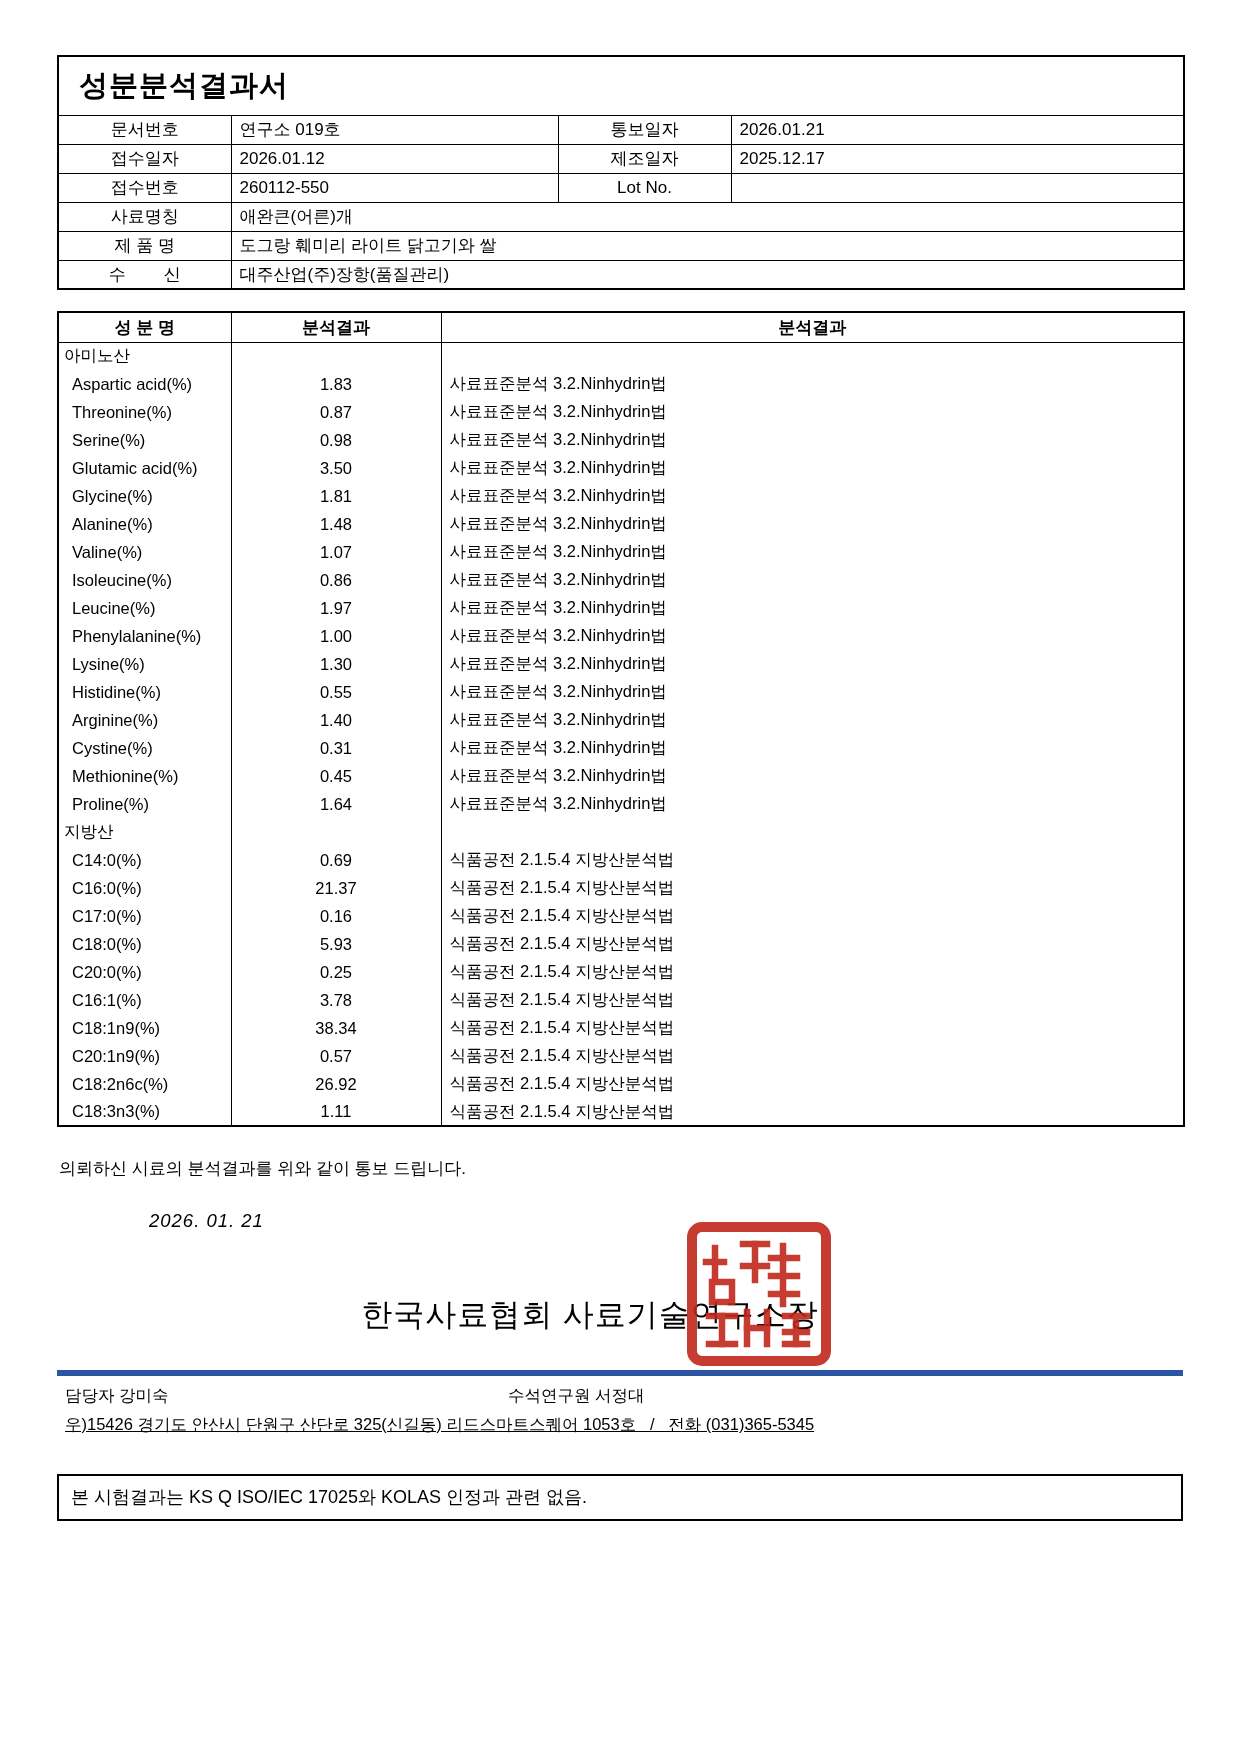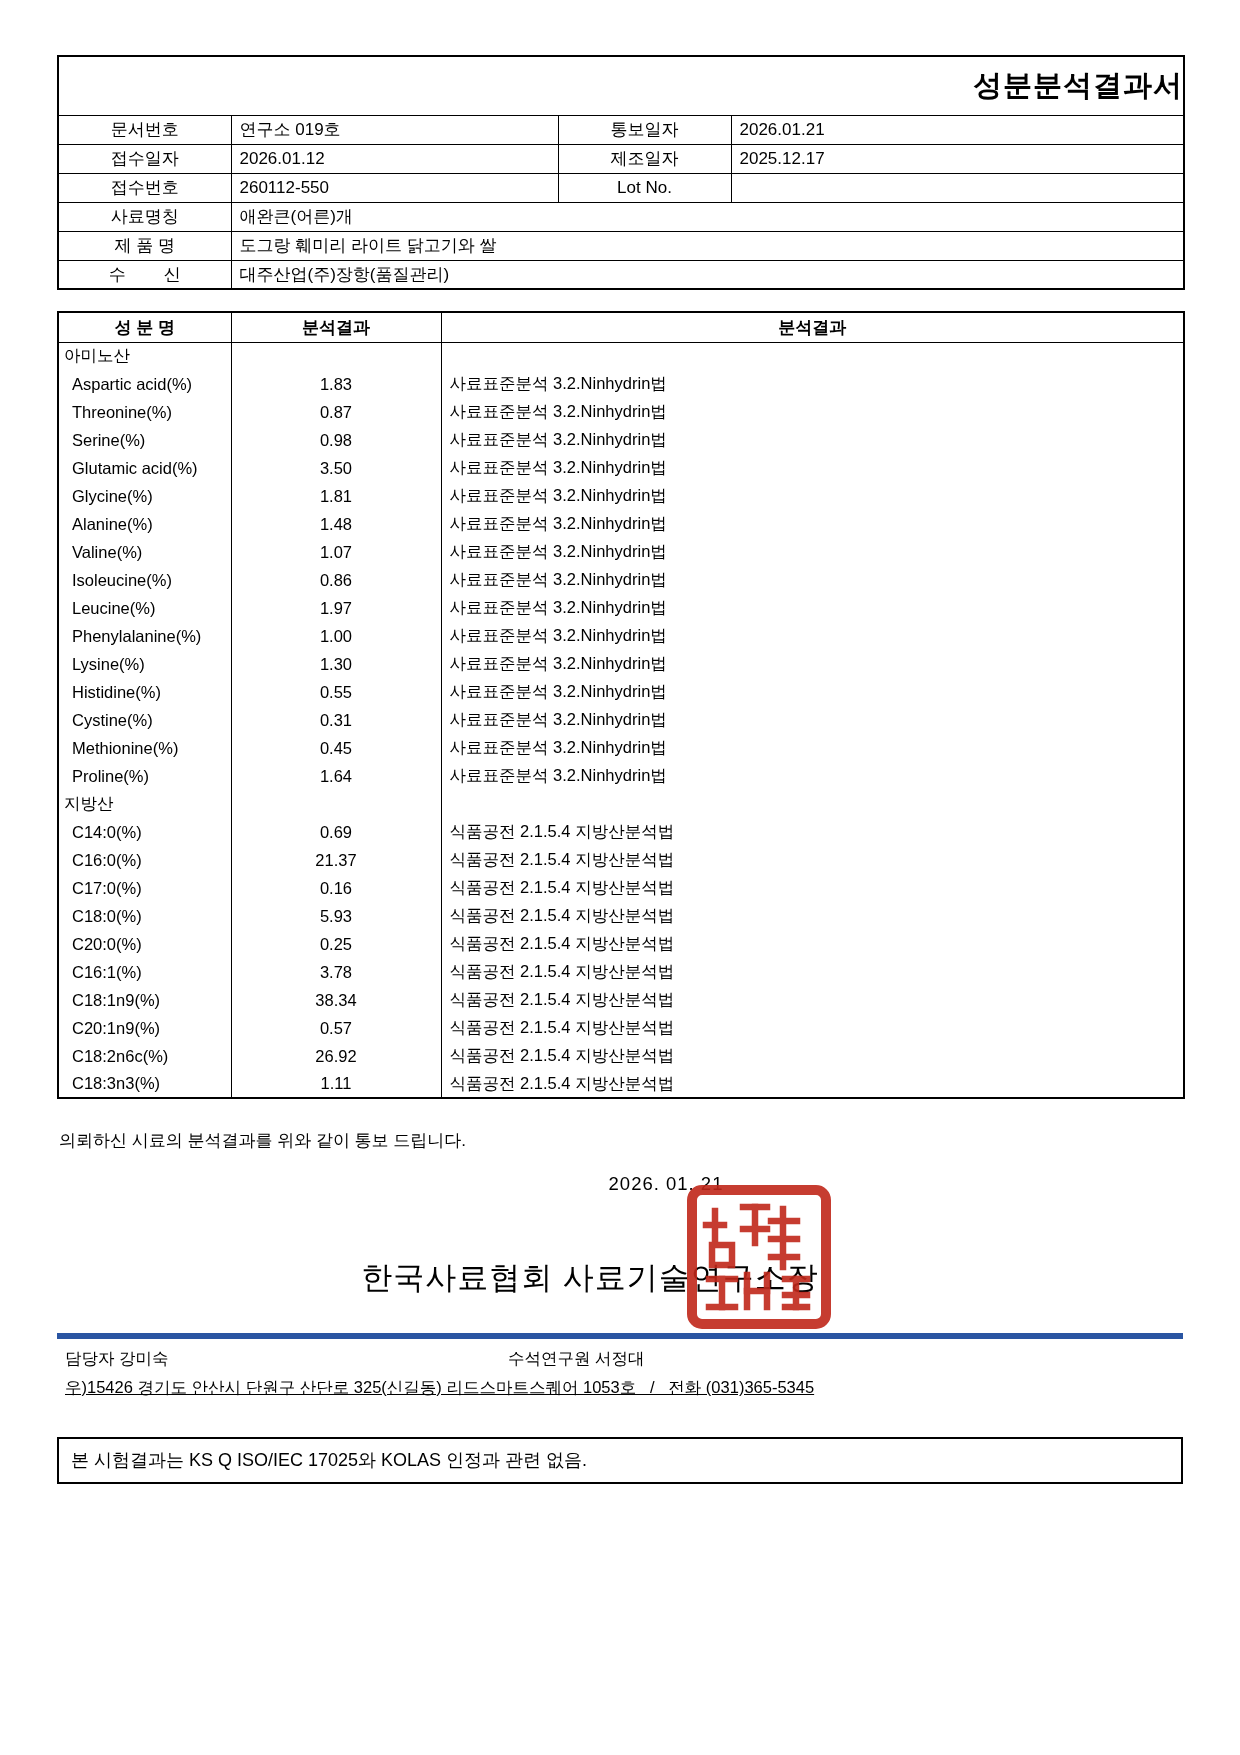--- a/index.html
+++ b/index.html
@@ -12,25 +12,26 @@
     margin: 0 auto;
     background: #fff;
     padding: 55px 57px 0 57px;
   }
 
   
   table { border-collapse: collapse; width: 1126px; table-layout: fixed; }
   .header-table { border: 2px solid #000; }
   .header-table td { border: 1px solid #000; font-size: 17px; height: 29px; }
   .header-table .title-cell {
-    text-align: right;
+    text-align: left;
     font-size: 29px;
     font-weight: bold;
     height: 59px;
     letter-spacing: 1px;
+    padding-left: 20px;
   }
   .header-table .lbl { text-align: center; white-space: pre; }
   .header-table .val { text-align: left; padding-left: 8px; white-space: pre; }
 
   
   .analysis-table { margin-top: 21px; border: 2px solid #000; }
   .analysis-table th {
     border: 1px solid #000;
     font-weight: bold;
     font-size: 17px;
@@ -46,21 +47,21 @@
     font-size: 16.5px;
     height: 28px;
   }
   .analysis-table .c-name { text-align: left; padding-left: 13px; }
   .analysis-table .c-name.section { padding-left: 5px; }
   .analysis-table .c-result { text-align: center; }
   .analysis-table .c-method { text-align: left; padding-left: 8px; }
 
   
   .notice { margin-top: 30px; font-size: 17px; padding-left: 2px; }
-  .sig-date { margin-top: 21px; text-align: center; font-size: 18.5px; padding-left: 92px; letter-spacing: 1px; }
+  .sig-date { margin-top: 30px; font-size: 18.5px; padding-left: 92px; letter-spacing: 1px; font-style: italic; }
   .sig-block { position: relative; height: 138px; margin-top: 0; }
   .org-name {
     position: absolute;
     top: 62px; left: 0; right: 0;
     text-align: center;
     font-size: 31px;
     padding-right: 60px;
     letter-spacing: 1px;
     white-space: pre;
   }
@@ -196,20 +197,25 @@
           <td class="c-method">사료표준분석 3.2.Ninhydrin법</td>
         </tr>
         <tr>
           <td class="c-name">Lysine(%)</td>
           <td class="c-result">1.30</td>
           <td class="c-method">사료표준분석 3.2.Ninhydrin법</td>
         </tr>
         <tr>
           <td class="c-name">Histidine(%)</td>
           <td class="c-result">0.55</td>
+          <td class="c-method">사료표준분석 3.2.Ninhydrin법</td>
+        </tr>
+        <tr>
+          <td class="c-name">Arginine(%)</td>
+          <td class="c-result">1.40</td>
           <td class="c-method">사료표준분석 3.2.Ninhydrin법</td>
         </tr>
         <tr>
           <td class="c-name">Cystine(%)</td>
           <td class="c-result">0.31</td>
           <td class="c-method">사료표준분석 3.2.Ninhydrin법</td>
         </tr>
         <tr>
           <td class="c-name">Methionine(%)</td>
           <td class="c-result">0.45</td>

